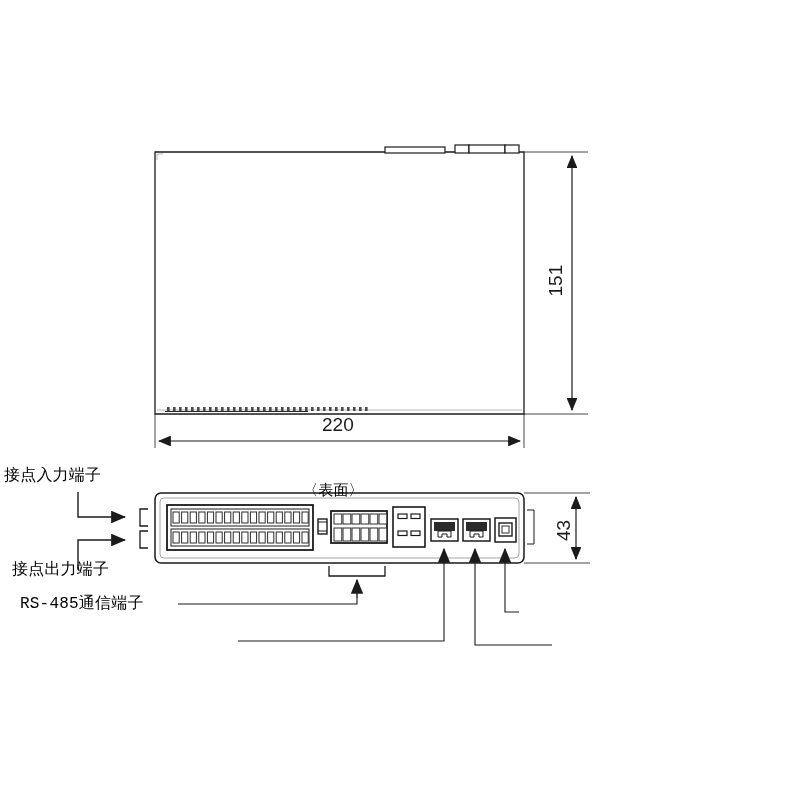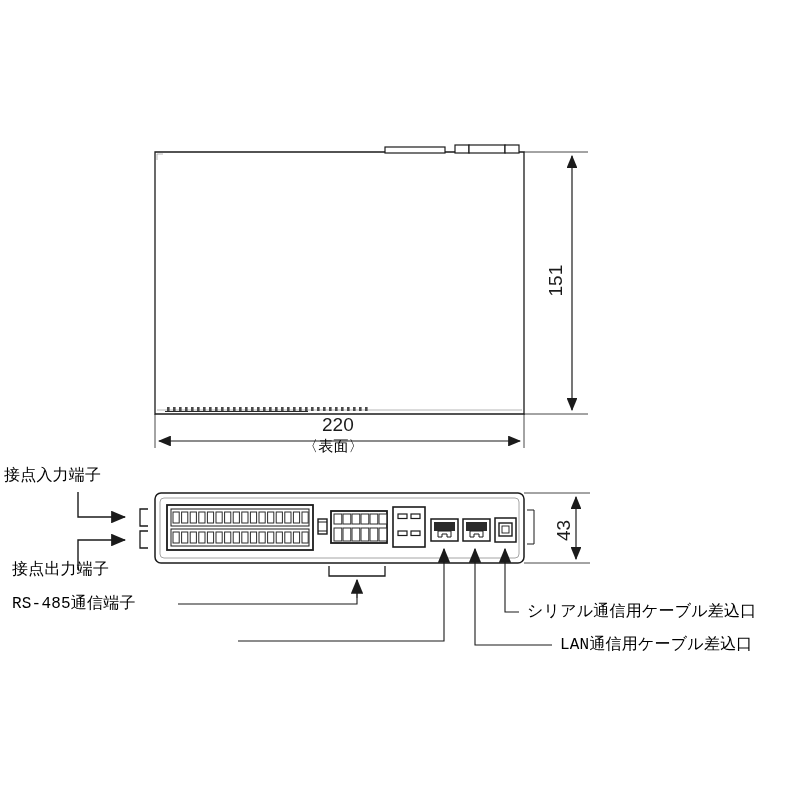--- a/index.html
+++ b/index.html
@@ -269,28 +269,26 @@
     <g>
       <path d="M505,563 L505,549" fill="none" stroke="#1b1b1b" stroke-width="1.4" marker-end="url(#arrHead)"></path>
       <path d="M505,563 L505,612 L519,612" fill="none" stroke="#1b1b1b" stroke-width="1.1"></path>
     </g>
   </svg>
 
   <div class="lbl lbl-jp" style="left:4px; top:468px;">接点入力端子</div>
 
   <div class="lbl lbl-jp" style="left:4px; top:562px;margin-left:8px;">接点出力端子</div>
 
-  <div class="lbl lbl-jp" style="left:12px; top:596px;">RS-485通信端子</div>
-
-
-  <div class="lbl lbl-jp" style="left:527px; top:604px;">シリアル通信用ケーブル差込口</div>
-
-  <div class="lbl lbl-jp" style="left:560px; top:637px;">LAN通信用ケーブル差込口</div>
-
-  <div class="lbl lbl-face" style="left:303px; top:440px;text-align:center;">〈表面〉</div>
+  <div class="lbl lbl-jp" style="left:20px; top:596px;">RS-485通信端子</div>
+
+
+
+
+  <div class="lbl lbl-face" style="left:303px; top:484px;text-align:center;">〈表面〉</div>
 
   <div class="dim-text dim-vert" style="left:540px; top:272px; width:30px; text-align:center;">151</div>
 
   <div class="dim-text" style="left:322px; top:408px;margin-top:7px;">220</div>
 
   <div class="dim-text dim-vert" style="left:549px; top:521px; width:28px; text-align:center;">43</div>
 
 </div>
 
 </body></html>

